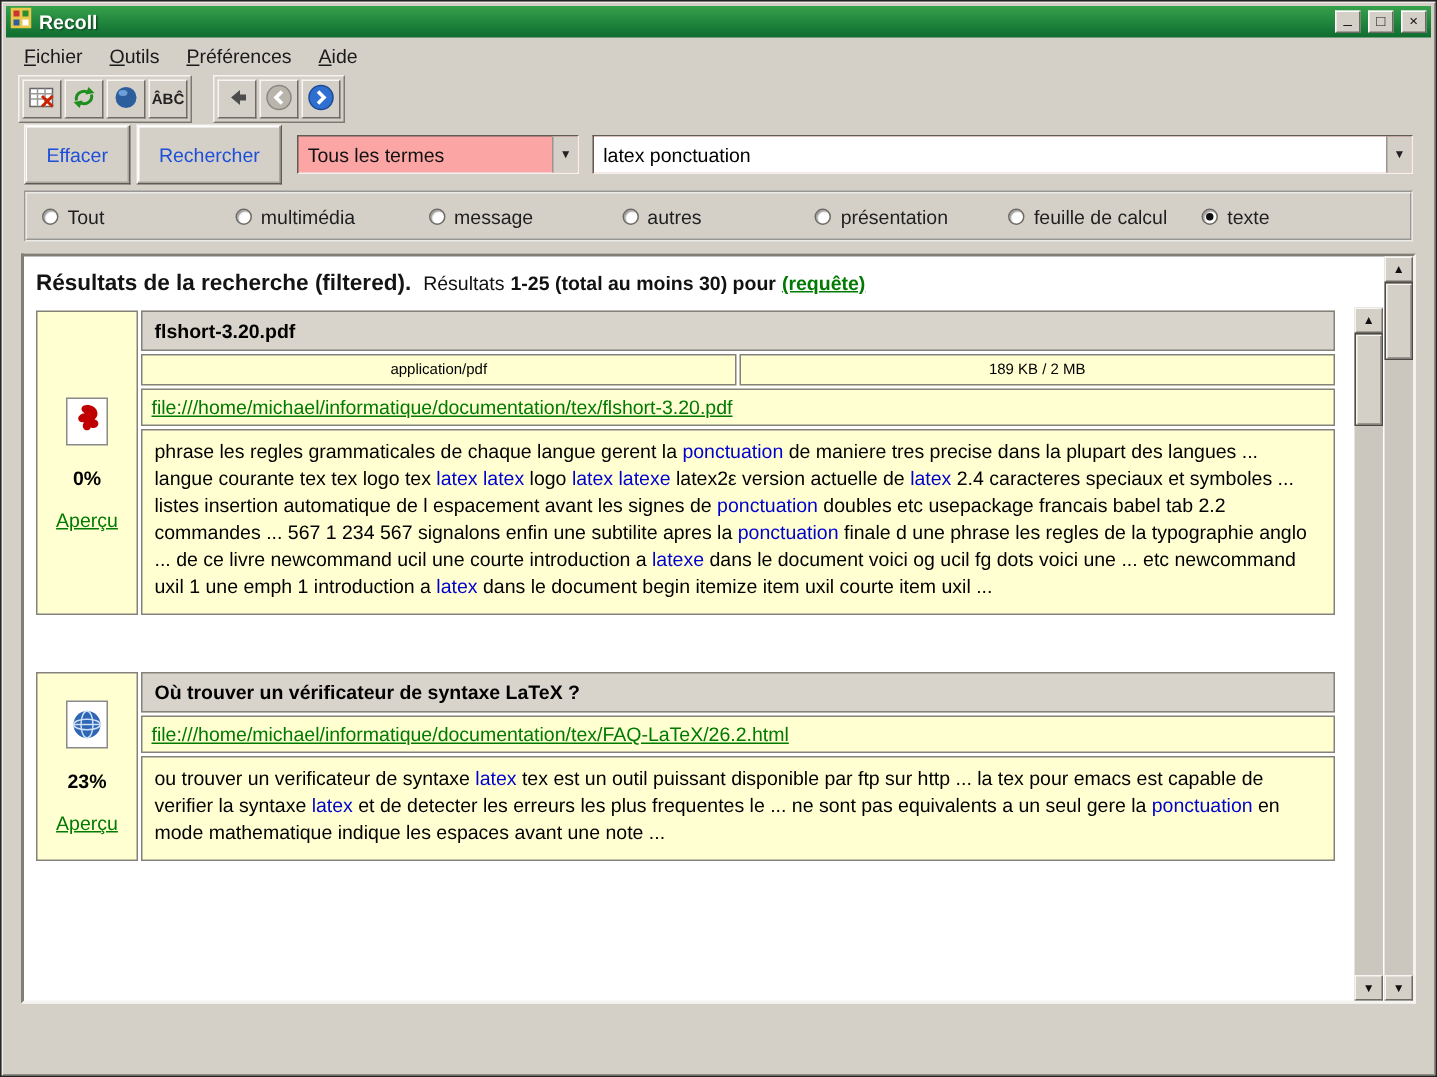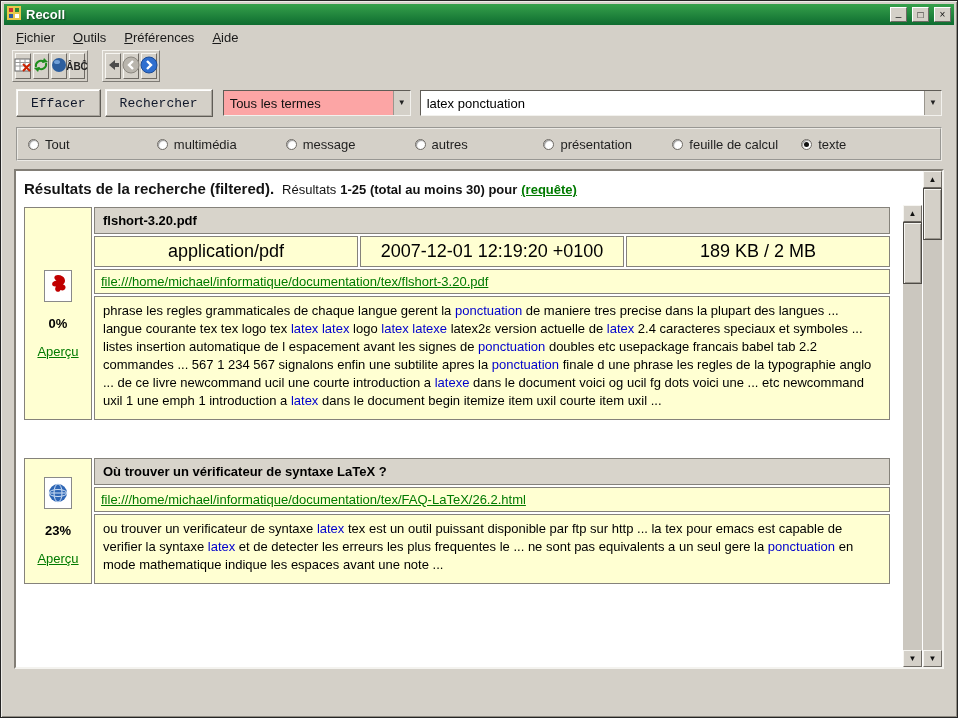--- a/index.html
+++ b/index.html
@@ -23,29 +23,29 @@
     font-size:10px;line-height:10px;color:#111;padding:0;font-family:inherit;}
   .win-btn.min span{margin-top:-4px;}
 
   
   .menubar{height:24px;display:flex;align-items:center;padding:0 8px;font-size:13px;color:#1a1a1a;}
   .menu-item{padding:3px 4px;margin-right:10px;}
 
   
   .toolbar{height:34px;display:flex;align-items:center;padding:2px 8px;gap:14px;}
   .tool-group{display:flex;gap:2px;padding:2px;border:1px solid;border-color:#f4f3ef #7d7a74 #7d7a74 #f4f3ef;}
-  .tool-btn{width:16px;height:26px;background:var(--window_bg);border:1px solid;
+  .tool-btn{width:26px;height:26px;background:var(--window_bg);border:1px solid;
     border-color:#f7f6f2 #6e6a64 #6e6a64 #f7f6f2;display:flex;align-items:center;justify-content:center;padding:0;}
   .abc{font-size:10px;font-weight:bold;color:#222;letter-spacing:0;}
 
   
   .search-row{display:flex;align-items:center;margin:6px 12px 0;height:28px;}
-  .push-btn{height:28px;padding:0 14px;background:var(--window_bg);border:1px solid;
+  .push-btn{height:40px;padding:0 14px;background:var(--window_bg);border:1px solid;
     border-color:#f7f6f2 #5f5c56 #5f5c56 #f7f6f2;box-shadow:inset -1px -1px 0 #a9a59d, inset 1px 1px 0 #fff;
-    font-size:13px;color:#0f172a;font-family:Liberation Mono, monospace;}
+    font-size:13px;color:#1d4ed8;font-family:Liberation Sans, sans-serif;}
   .push-btn + .push-btn{margin-left:4px;}
   .combo{height:26px;background:#fca5a5;border:1px solid;border-color:#5f5c56 #f2f1ed #f2f1ed #5f5c56;
     display:flex;align-items:stretch;font-size:13px;color:#111;}
   .combo .value{flex:1;display:flex;align-items:center;padding:0 6px;white-space:nowrap;overflow:hidden;}
   .arrow-btn{width:17px;background:var(--window_bg);border-left:1px solid #9a968e;
     display:flex;align-items:center;justify-content:center;}
   .tri{font-size:8px;color:#222;line-height:8px;}
   .mode-combo{width:188px;margin-left:10px;}
   .query-combo{flex:1;margin-left:9px;}
   .query-input{flex:1;border:none;outline:none;padding:0 6px;font-size:13px;font-family:inherit;background:#fff;color:#000;}
@@ -74,21 +74,21 @@
   .cell{border:1px solid var(--border);background:var(--cell_yellow);}
   .result-side{width:68px;display:flex;flex-direction:column;align-items:center;justify-content:center;
     gap:13px;padding:8px 0;flex:0 0 auto;}
   .file-icon{display:block;height:34px;}
   .relevance{font-weight:bold;font-size:13px;color:#000;}
   .preview-link{font-size:13px;}
   .result-main{flex:1;display:flex;flex-direction:column;gap:2px;border-radius:11px;}
   .r-title{background:var(--title_row);font-weight:bold;font-size:13px;color:#000;
     padding:5px 8px;border:1px solid var(--border);}
   .r-meta{display:flex;gap:2px;}
-  .meta-cell{flex:1;text-align:center;font-size:18px;color:#000;padding:4px 2px;}
+  .meta-cell{flex:1;text-align:center;font-size:10px;color:#000;padding:4px 2px;}
   .r-url{font-size:13px;padding:4px 6px;white-space:nowrap;overflow:hidden;}
   .r-abstract{font-size:13px;line-height:18px;padding:5px 8px 9px;color:#000;}
   .hl{color:var(--term_blue);}
 
   
   .sb{position:absolute;width:19px;background:var(--trough);}
   .sb-outer{top:0;right:0;bottom:0;}
   .sb-inner{top:34px;right:20px;bottom:0;}
   .sb-btn{position:absolute;left:0;width:19px;height:17px;background:var(--window_bg);border:1px solid;
     border-color:#f6f5f1 #6e6a64 #6e6a64 #f6f5f1;display:flex;align-items:center;justify-content:center;color:#111;}
@@ -240,21 +240,20 @@
                   <rect x="1.5" y="1.5" width="27" height="31" fill="#fff" stroke="#8a8a8a"></rect>
                   <path d="M15 6c-4 0-5 3.5-1.5 5.5C8 12 7.5 18 13 17.5 10 22 16 25 17.5 21 22 23 25 17 20 15.5 24 13 22 6 15 6Z" fill="#c00000"></path>
                 </svg></span>
               <span class="relevance">0%</span>
               <a class="green preview-link">Aperçu</a>
             </div>
             <div class="result-main">
               <div class="r-title">flshort-3.20.pdf</div>
               <div class="r-meta">
                 <div class="cell meta-cell">application/pdf</div>
-                <div class="cell meta-cell">2007-12-01 12:19:20 +0100</div>
                 <div class="cell meta-cell">189 KB / 2 MB</div>
               </div>
               <div class="r-url cell"><a class="green">file:///home/michael/informatique/documentation/tex/flshort-3.20.pdf</a></div>
               <div class="r-abstract cell"><span>phrase les regles grammaticales de chaque langue gerent la </span><span class="hl">ponctuation</span><span> de maniere tres precise dans la plupart des langues ... langue courante tex tex logo tex </span><span class="hl">latex latex</span><span> logo </span><span class="hl">latex latexe</span><span> latex2ε version actuelle de </span><span class="hl">latex</span><span> 2.4 caracteres speciaux et symboles ... listes insertion automatique de l espacement avant les signes de </span><span class="hl">ponctuation</span><span> doubles etc usepackage francais babel tab 2.2 commandes ... 567 1 234 567 signalons enfin une subtilite apres la </span><span class="hl">ponctuation</span><span> finale d une phrase les regles de la typographie anglo ... de ce livre newcommand ucil une courte introduction a </span><span class="hl">latexe</span><span> dans le document voici og ucil fg dots voici une ... etc newcommand uxil 1 une emph 1 introduction a </span><span class="hl">latex</span><span> dans le document begin itemize item uxil courte item uxil ...</span></div>
             </div>
           </div>
           <div class="result">
             <div class="result-side cell">
               <span class="file-icon"><svg width="30" height="34" viewBox="0 0 30 34">
                   <rect x="1.5" y="1.5" width="27" height="31" fill="#fff" stroke="#8a8a8a"></rect>

